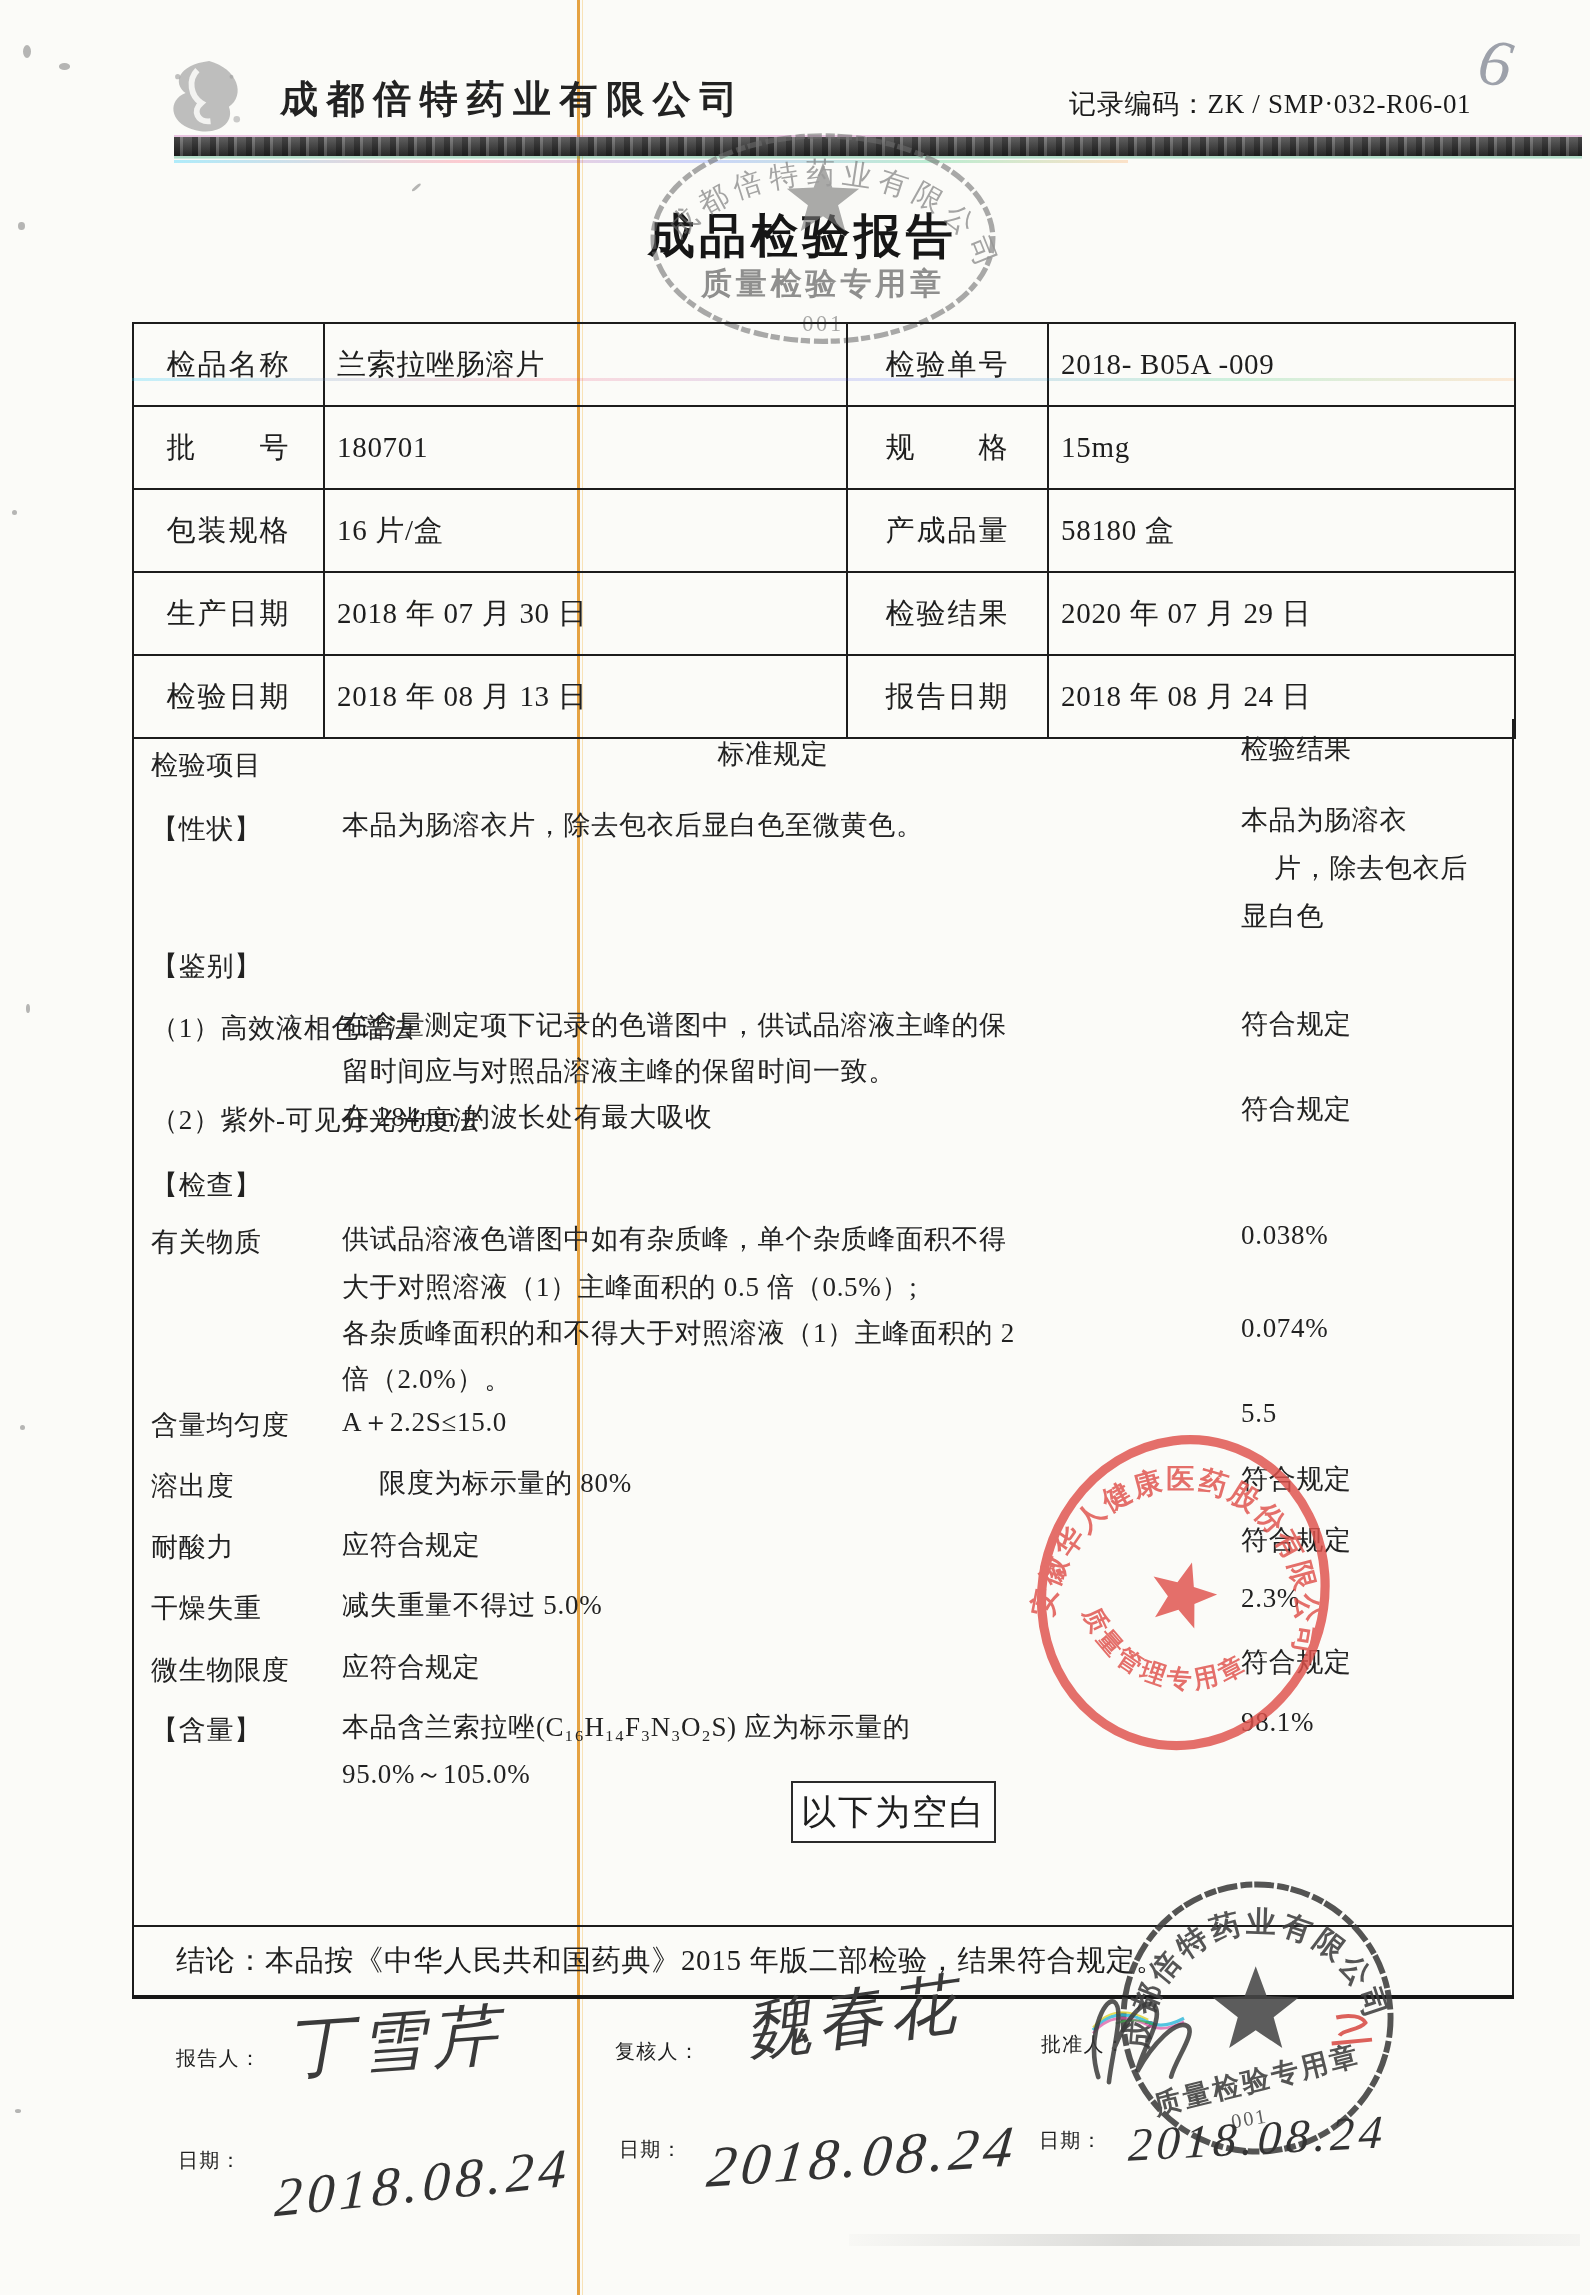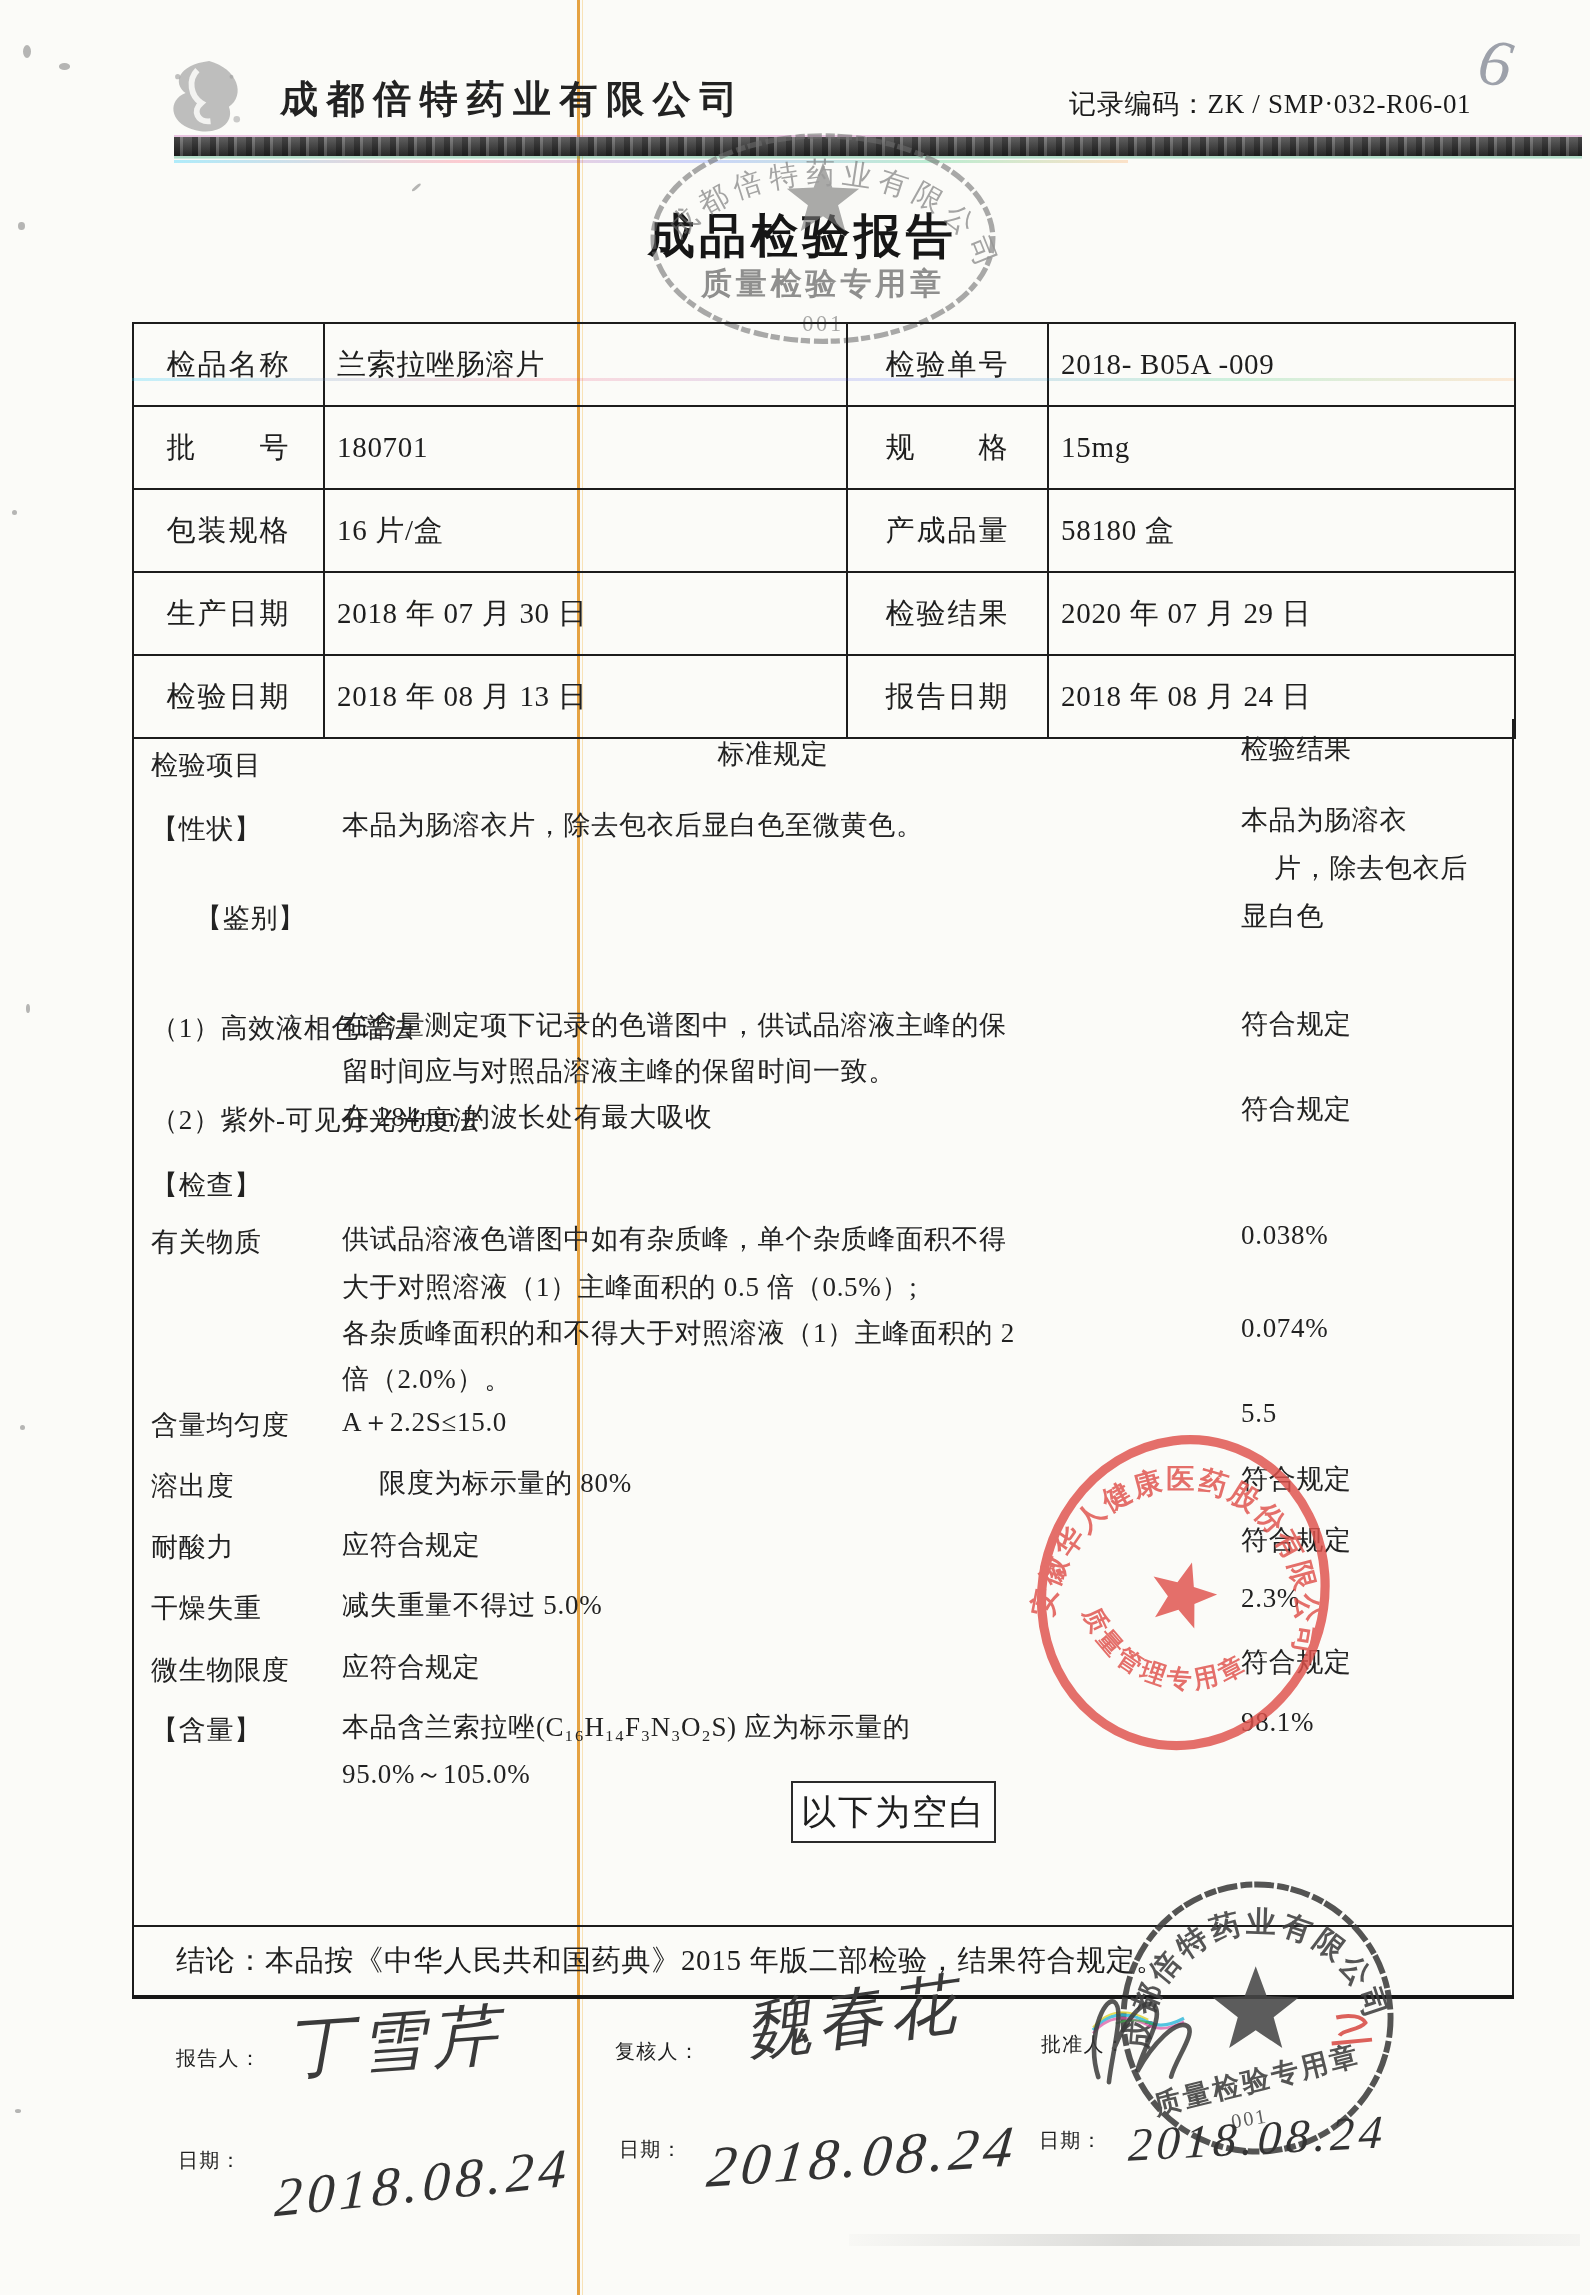--- a/index.html
+++ b/index.html
@@ -147,21 +147,21 @@
 <div class="ln item" style="top:747px;">检验项目</div>
 <div class="ln spech" style="top:736px;">标准规定</div>
 <div class="ln resulth" style="top:731px;">检验结果</div>
 
 <div class="ln item" style="top:811px;">【性状】</div>
 <div class="ln spec" style="top:807px;">本品为肠溶衣片，除去包衣后显白色至微黄色。</div>
 <div class="ln result" style="top:802px;">本品为肠溶衣</div>
 <div class="ln result" style="top:850px;margin-left:33px;">片，除去包衣后</div>
 <div class="ln result" style="top:898px;">显白色</div>
 
-<div class="ln item" style="top:900px;margin-left:44px;">【鉴别】</div>
+<div class="ln item" style="top:948px;">【鉴别】</div>
 <div class="ln item" style="top:1010px;">（1）高效液相色谱法</div>
 <div class="ln spec" style="top:1007px;">在含量测定项下记录的色谱图中，供试品溶液主峰的保</div>
 <div class="ln spec" style="top:1053px;">留时间应与对照品溶液主峰的保留时间一致。</div>
 <div class="ln result" style="top:1006px;">符合规定</div>
 
 <div class="ln item" style="top:1102px;">（2）紫外-可见分光光度法</div>
 <div class="ln spec" style="top:1099px;">在 284nm 的波长处有最大吸收</div>
 <div class="ln result" style="top:1091px;">符合规定</div>
 
 <div class="ln item" style="top:1167px;">【检查】</div>

